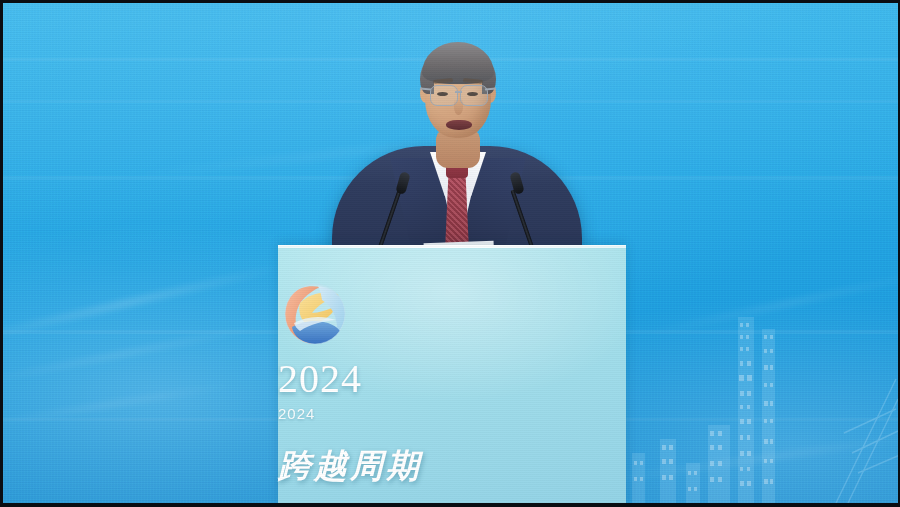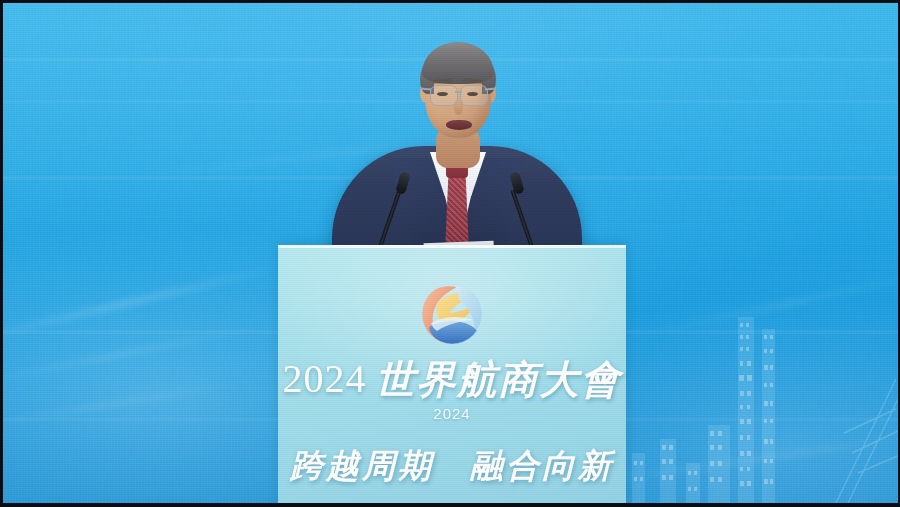--- a/index.html
+++ b/index.html
@@ -133,21 +133,21 @@
   #podium{position:absolute;left:278px;top:245px;width:348px;height:262px;z-index:20;
     background:linear-gradient(170deg,#b6e9f0 0%,#a9e2ec 26%,#9fdcea 58%,#93d3e6 100%);
     box-shadow:0 -2px 10px rgba(0,60,90,.16), inset 0 1px 0 rgba(255,255,255,.5);}
   #podium::before{content:"";position:absolute;left:0;top:0;width:100%;height:100%;
     background:radial-gradient(ellipse 80% 60% at 50% 18%, rgba(255,255,255,.34), rgba(255,255,255,0) 70%);
     pointer-events:none;}
   #podium-top-edge{position:absolute;left:278px;top:245px;width:348px;height:3px;z-index:21;
     background:linear-gradient(90deg,rgba(255,255,255,.75),rgba(255,255,255,.95),rgba(255,255,255,.7));}
 
   .podium-inner{position:absolute;left:0;top:0;width:100%;height:100%;z-index:2;
-    display:flex;flex-direction:column;align-items:center;}
+    display:flex;flex-direction:column;align-items:flex-start;}
 
   
   #logo{margin-top:34px;width:74px;height:70px;}
   #logo svg{display:block;width:100%;height:100%;}
 
   
   .headline{margin-top:10px;display:flex;align-items:flex-end;gap:9px;line-height:1;}
   .hl-year{font-size:40px;font-weight:400;color:#ffffff;letter-spacing:1px;
     font-family:"Liberation Serif",serif;
     text-shadow:0 2px 4px rgba(0,70,100,.30);}
@@ -343,30 +343,28 @@
             <path d="M40 7 C56 8 67 20 67 35 C67 42 64 49 59 54 C60 40 55 28 44 21 C43 15 42 10 40 7 Z" fill="url(#gLBlue)"></path>
             <path d="M14 48 C24 42 38 40 50 44 C62 48 66 56 64 63 C56 67 42 68 30 64 C20 61 15 55 14 48 Z" fill="url(#gDBlue)"></path>
             <path d="M16 44 C28 37 44 36 58 41 C46 42 32 45 22 52 C19 50 17 47 16 44 Z" fill="#eaf6fc" opacity="0.8"></path>
           </g>
           <circle cx="37" cy="35" r="30" fill="none" stroke="#bfe0ef" stroke-width="1" opacity="0.5"></circle>
         </svg>
       </div>
 
       <div class="headline">
         <span class="hl-year">2024</span>
-        <span class="hl-cn">世界航商大會</span>
       </div>
 
       <div class="subline">
         <span class="yr">2024</span>
       </div>
 
       <div class="slogan">
         <span class="sl-cn">跨越周期</span>
-        <span class="sl-cn">融合向新</span>
       </div>
 
     </div>
   </div>
   <div id="podium-top-edge"></div>
 
   <div id="grain"></div>
 
   <div class="bar bar-top"></div>
   <div class="bar bar-bottom"></div>

